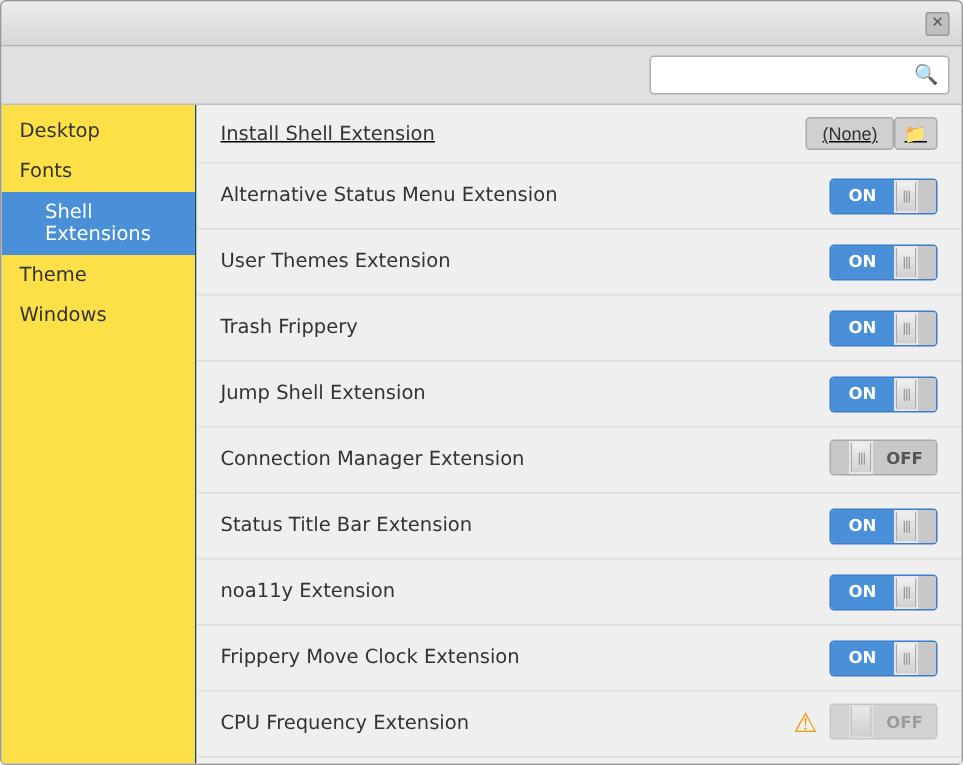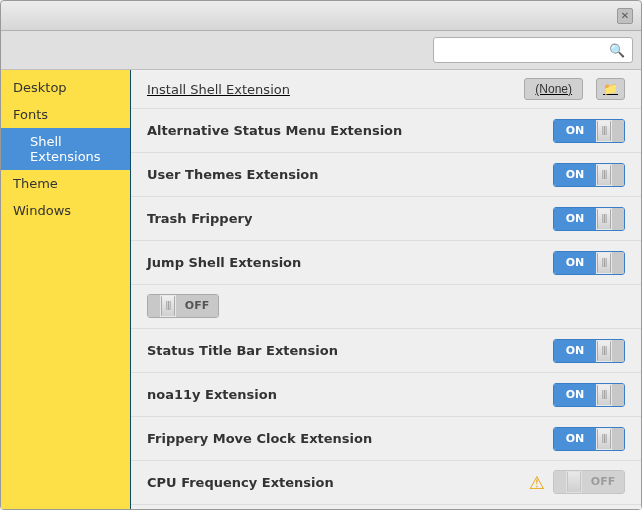--- a/index.html
+++ b/index.html
@@ -131,41 +131,40 @@
     }
 
     .extension-row:first-child {
       min-height: 40px;
     }
 
     .extension-name {
       flex: 1;
       color: #333;
       font-size: 13px;
-      font-weight: bold;
     }
 
     .install-row {
       display: flex;
       align-items: center;
       padding: 8px 16px;
       border-bottom: 1px solid #ddd;
       text-decoration: underline;
     }
 
     .install-label {
       flex: 1;
       color: #333;
       font-size: 13px;
     }
 
     .install-control {
       display: flex;
       align-items: center;
-      gap: 13px;
+      gap: 0;
     }
 
     .none-btn {
       background: #d0d0d0;
       border: 1px solid #aaa;
       border-radius: 3px;
       padding: 3px 10px;
       font-size: 12px;
       color: #333;
       cursor: pointer;
@@ -403,20 +402,21 @@
         <div class="extension-row">
           <span class="extension-name">Jump Shell Extension</span>
           <div>
       <div class="switch-on">
         <div class="sw-on">ON</div>
         <div class="sw-handle">|||</div>
         <div class="sw-off"></div>
       </div></div>
         </div>
         <div class="extension-row">
+          <span class="extension-name">Connection Manager Extension</span>
           <div>
       <div class="switch-off">
         <div class="sw-on"></div>
         <div class="sw-handle">|||</div>
         <div class="sw-off">OFF</div>
       </div></div>
         </div>
         <div class="extension-row">
           <span class="extension-name">Status Title Bar Extension</span>
           <div>

